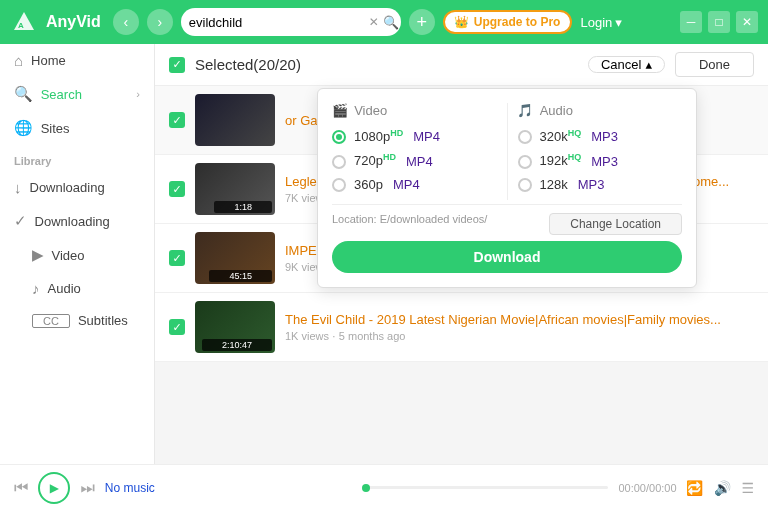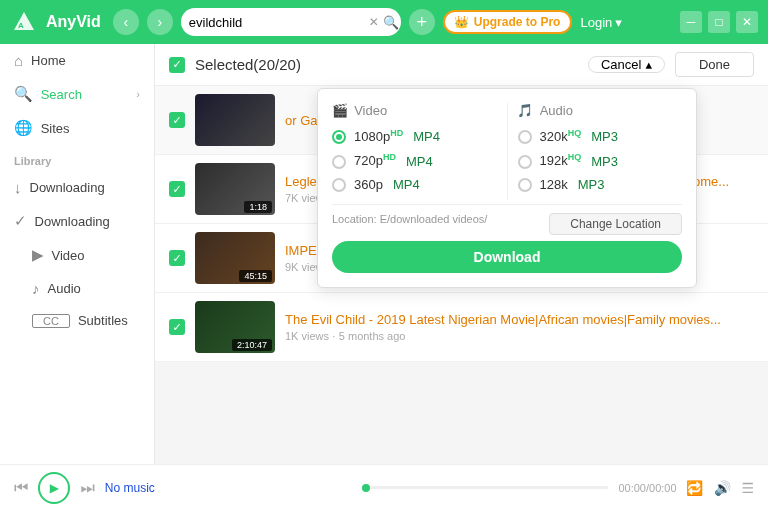--- a/index.html
+++ b/index.html
@@ -105,21 +105,21 @@
       display: flex; align-items: flex-end; gap: 8px; margin-bottom: 8px; cursor: pointer;
     }
     .radio {
       width: 14px; height: 14px; border-radius: 50%; border: 2px solid #ccc;
       display: flex; align-items: center; justify-content: center; flex-shrink: 0;
     }
     .radio.selected { border-color: #2ecc71; }
     .radio.selected::after { content: ''; width: 6px; height: 6px; border-radius: 50%; background: #2ecc71; }
     .dp-quality { font-size: 13px; color: #333; }
     .dp-quality sup { color: #2ecc71; font-size: 9px; font-weight: 700; }
-    .dp-format { font-size: 13px; color: #15803d; margin-left: 2px; }
+    .dp-format { font-size: 13px; color: #4c1d95; margin-left: 2px; }
     .dp-divider { width: 1px; background: #eee; margin: 0 10px; }
     .dp-location {
       font-size: 11px; color: #999; padding: 8px 0 6px; border-top: 1px solid #eee; margin-top: 4px;
     }
     .change-loc-btn {
       background: #f5f5f5; border: 1px solid #ddd; border-radius: 4px;
       padding: 3px 20px; font-size: 12px; cursor: pointer; color: #555; float: right;
     }
     .dp-download-btn {
       display: block; width: 100%; background: #2ecc71; color: white;
@@ -130,21 +130,21 @@
     
     .video-list { flex: 1; overflow-y: auto; padding: 0; }
     .video-item {
       display: flex; align-items: center; gap: 10px; padding: 8px 14px;
       border-bottom: 1px solid #f0f0f0; background: white;
     }
     .video-thumb { position: relative; width: 80px; height: 52px; flex-shrink: 0; border-radius: 4px; overflow: hidden; background: #222; }
     .video-thumb-inner { width: 100%; height: 100%; background: #555; }
     .video-duration {
       position: absolute; bottom: 2px; right: 3px; background: rgba(0,0,0,0.7);
-      color: white; font-size: 9px; padding: 1px 5px; border-radius: 2px;
+      color: white; font-size: 9px; padding: 1px 20px; border-radius: 2px;
     }
     .video-info { flex: 1; min-width: 0; }
     .video-title { font-size: 13px; color: #e07b00; white-space: nowrap; overflow: hidden; text-overflow: ellipsis; margin-bottom: 3px; }
     .video-meta { font-size: 11px; color: #aaa; }
     .video-game-title { font-size: 13px; color: #e07b00; }
 
     
     .player-bar {
       height: 46px; background: white; border-top: 1px solid #eee;
       display: flex; align-items: center; padding: 0 14px; gap: 10px; flex-shrink: 0;

